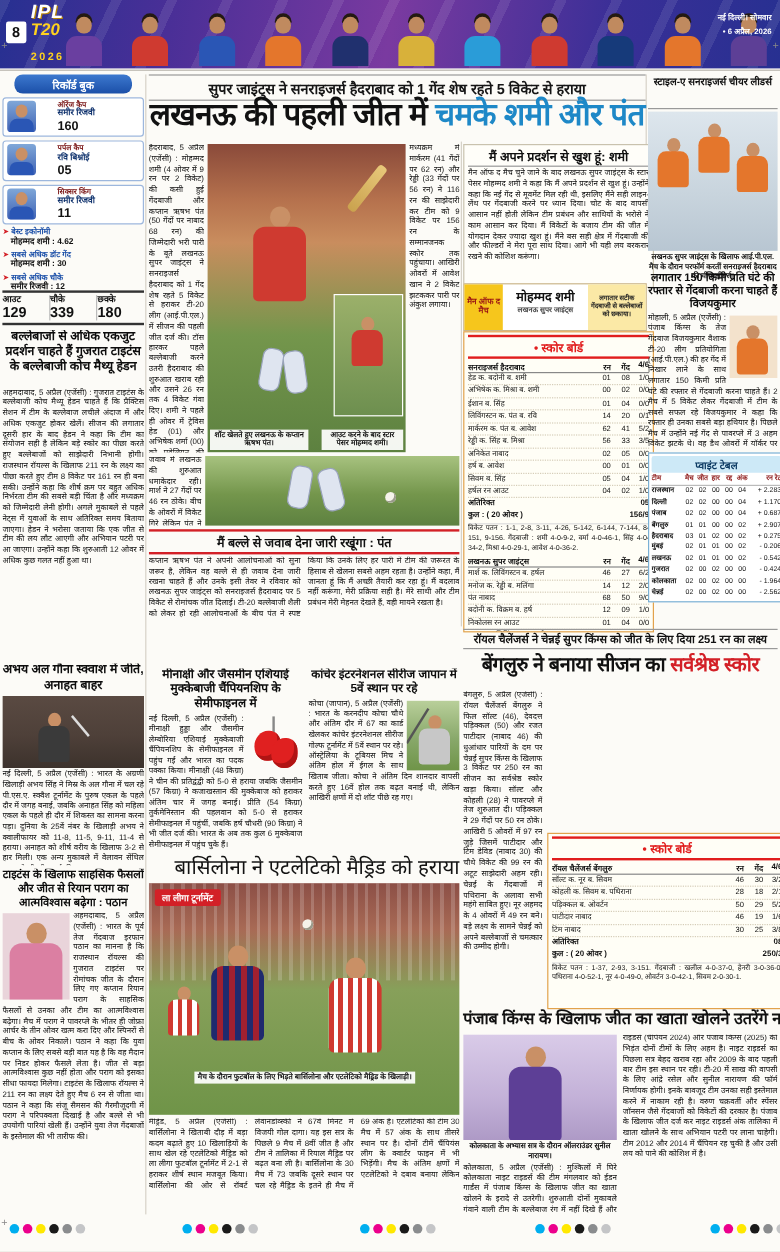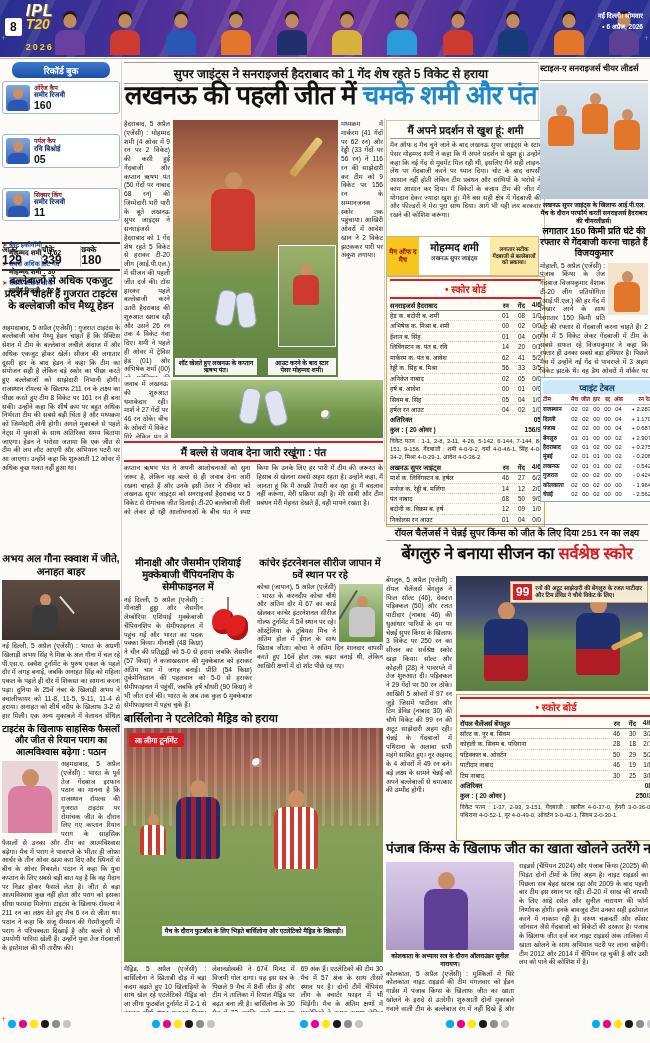--- a/index.html
+++ b/index.html
@@ -44,22 +44,22 @@
   .crop{position:absolute;color:#888;font-size:9px;font-weight:400;}
   
   .bt{font-size:6.6px;line-height:1.33;text-align:justify;color:#141414;}
   .cap{font-size:6.2px;font-weight:700;text-align:center;line-height:1.25;color:#111;}
   .cap-in{position:absolute;background:rgba(255,255,255,.93);padding:1px 2px;}
   .vline{position:absolute;width:1px;background:#d6d2c8;}
   
   .rb{position:absolute;left:2px;top:62px;width:118px;}
   .rb-title{background:linear-gradient(180deg,#3d79cf,#1b4fa8);color:#fff;font-weight:800;font-size:9px;
     text-align:center;border-radius:7px;padding:1.5px 0;margin:0 10px 3px;}
-  .rb-card{display:flex;gap:4px;border:1px solid #9db7dd;background:#fff;border-radius:3px;
-    padding:2px 3px;margin-bottom:20px;align-items:center;}
+  .rb-card{display:flex;gap:18px;border:1px solid #9db7dd;background:#fff;border-radius:3px;
+    padding:2px 3px;margin-bottom:3px;align-items:flex-start;}
   .rb-photo{width:24px;height:26px;border-radius:3px;background:linear-gradient(180deg,#7fa7d8,#3f62b5);
     position:relative;overflow:hidden;flex:none;}
   .rb-photo .h{position:absolute;left:50%;top:3px;transform:translateX(-50%);width:10px;height:11px;
     border-radius:50%;background:#c99066;}
   .rb-photo .b{position:absolute;left:50%;bottom:0;transform:translateX(-50%);width:20px;height:11px;
     border-radius:6px 6px 0 0;background:#2a56b5;}
   .rb-info{flex:1;line-height:1.15;}
   .rb-label{display:block;font-size:6.3px;font-weight:800;color:#7a1616;}
   .rb-player{display:block;font-size:7px;font-weight:800;color:#0c2f6b;}
   .rb-value{display:block;font-size:10.5px;font-weight:800;color:#111;}
@@ -137,21 +137,21 @@
   .sb-row{display:flex;font-size:6.3px;line-height:1.5;border-bottom:1px dotted #d5cdb8;}
   .sb-x,.sb-tot{display:flex;font-size:6.6px;font-weight:800;line-height:1.5;}
   .nm{flex:1;overflow:hidden;white-space:nowrap;text-align:left;}
   .c{width:16px;flex:none;text-align:right;}
   .sb-fall{font-size:5.9px;line-height:1.3;text-align:justify;border-top:1px solid #ddd;
     margin-top:1px;padding-top:1px;}
   .score1{position:absolute;left:386px;top:276px;width:151px;height:245px;}
   .score2{position:absolute;left:456px;top:694px;width:192px;height:141px;}
   
   .cheer{position:absolute;left:540px;top:62px;width:108px;}
-  .cheer-hl{font-size:8.3px;font-weight:800;border-bottom:1px solid #999;padding-bottom:7px;}
+  .cheer-hl{font-size:8.3px;font-weight:800;text-align:center;border-bottom:1px solid #999;padding-bottom:17px;}
   .cheer-ph{height:116px;margin-top:2px;background:linear-gradient(180deg,#dde6ed 0%,#c8d4dd 60%,#b8c6d2 100%);}
   .vijay{position:absolute;left:540px;top:226px;width:108px;height:148px;overflow:hidden;}
   .vijay-ph{float:right;width:40px;height:52px;margin:1px 0 1px 3px;background:#f3e2cc;position:relative;overflow:hidden;}
   .points{position:absolute;left:540px;top:377px;width:108px;background:#fff;border:1px solid #7ab0d4;padding:2px;}
   .pt-title{background:#cde9f7;color:#0c3a63;font-weight:800;font-size:8.5px;text-align:center;
     border-radius:2px;padding:1.5px 0;margin-bottom:1px;}
   .pt-head,.pt-row{display:flex;font-size:5.8px;line-height:1.62;}
   .pt-head{color:#8c1616;font-weight:800;border-bottom:1px solid #bbb;}
   .tm{width:26px;flex:none;font-weight:700;overflow:hidden;white-space:nowrap;}
   .n{width:11px;flex:none;text-align:center;}
@@ -182,22 +182,22 @@
   
   .kkr-hl{position:absolute;left:386px;top:839px;width:262px;text-align:center;font-size:13.5px;
     font-weight:800;white-space:nowrap;}
   .kkr-cols{position:absolute;left:386px;top:862px;width:262px;height:150px;display:flex;gap:5px;overflow:hidden;}
   .kkr-l{width:128px;flex:none;}
   .kkr-r{flex:1;overflow:hidden;}
   .narine-ph{height:88px;background:linear-gradient(180deg,#d9cbe8 0%,#c3b1d8 60%,#ae9ac6 100%);
     position:relative;overflow:hidden;}
   
   .barca{position:absolute;left:124px;top:710px;width:259px;height:302px;overflow:hidden;}
-  .barca-hl{font-size:11px;font-weight:700;text-align:left;white-space:nowrap;margin-bottom:3px;}
-  .barca-ph{position:relative;height:234px;overflow:hidden;
+  .barca-hl{font-size:17px;font-weight:400;text-align:right;white-space:nowrap;margin-bottom:3px;}
+  .barca-ph{position:relative;height:193px;overflow:hidden;
     background:linear-gradient(180deg,#8c4f46 0%,#a86a55 20%,#87a05a 46%,#6f9448 100%);}
   .barca-ph::before{content:"";position:absolute;left:0;top:0;right:0;height:42%;
     background:repeating-linear-gradient(90deg,rgba(255,255,255,.18) 0 3px,transparent 3px 9px);}
   .liga-tag{position:absolute;left:5px;top:5px;background:#d32027;color:#fff;font-weight:800;
     font-size:7.5px;padding:2px 6px;border-radius:2px;}
   .barca-body{column-count:3;column-gap:6px;margin-top:3px;height:66px;overflow:hidden;}
   
   .hayden{position:absolute;left:2px;top:275px;width:118px;height:275px;overflow:hidden;}
   .squash{position:absolute;left:2px;top:553px;width:118px;height:168px;overflow:hidden;}
   .squash-ph{height:60px;margin:2px 0;background:linear-gradient(180deg,#5a4a42 0%,#4e4039 55%,#3c322c 100%);
@@ -710,35 +710,20 @@
           <span class="h"></span>
           <span class="b b-gray"></span>
         </span>
     </div>
     <div class="bt">कोचा (जापान), 5 अप्रैल (एजेंसी) : भारत के करनदीप कोचा चौथे और अंतिम दौर में 67 का कार्ड खेलकर कांचेर इंटरनेशनल सीरीज गोल्फ टूर्नामेंट में 5वें स्थान पर रहे। ऑस्ट्रेलिया के टूबियस मिच ने अंतिम होल में ईगल के साथ खिताब जीता। कोचा ने अंतिम दिन शानदार वापसी करते हुए 16वें होल तक बढ़त बनाई थी, लेकिन आखिरी क्षणों में दो शॉट पीछे रह गए।</div>
   </div>
 
   <div class="rcb-kicker">रॉयल चैलेंजर्स ने चेन्नई सुपर किंग्स को जीत के लिए दिया 251 रन का लक्ष्य</div>
   <div class="rcb-hl"><span>बेंगलुरु ने बनाया सीजन का </span><span class="red">सर्वश्रेष्ठ स्कोर</span></div>
   <div class="rcb-body bt">बेंगलुरु, 5 अप्रैल (एजेंसी) : रॉयल चैलेंजर्स बेंगलुरु ने फिल सॉल्ट (46), देवदत्त पड़िक्कल (50) और रजत पाटीदार (नाबाद 46) की धुआंधार पारियों के दम पर चेन्नई सुपर किंग्स के खिलाफ 3 विकेट पर 250 रन का सीजन का सर्वश्रेष्ठ स्कोर खड़ा किया। सॉल्ट और कोहली (28) ने पावरप्ले में तेज शुरुआत दी। पड़िक्कल ने 29 गेंदों पर 50 रन ठोके। आखिरी 5 ओवरों में 97 रन जुड़े जिसमें पाटीदार और टिम डेविड (नाबाद 30) की चौथे विकेट की 99 रन की अटूट साझेदारी अहम रही। चेन्नई के गेंदबाजों में पथिराना के अलावा सभी महंगे साबित हुए। नूर अहमद के 4 ओवरों में 49 रन बने। बड़े लक्ष्य के सामने चेन्नई को अपने बल्लेबाजों से चमत्कार की उम्मीद होगी।</div>
-  <div class="rcb-ph ph">
-    <span class="fg big" style="left:28px;top:26px;">
-        <span class="h"></span>
-        <span class="b b-rcb"></span>
-      </span>
-    <span class="fg big" style="left:120px;top:20px;">
-        <span class="h"></span>
-        <span class="b b-rcb"></span>
-      </span>
-    <span class="bat" style="left:168px;top:48px;width:6px;height:34px;transform:rotate(64deg);"></span>
-    <div class="hl99">
-      <span class="n99">99</span>
-      <span class="t99">रनों की अटूट साझेदारी की बेंगलुरु के रजत पाटीदार और टिम डेविड ने चौथे विकेट के लिए।</span>
-    </div>
-  </div>
 
   <div class="score2 sb">
     <div class="sb-title">स्कोर बोर्ड</div>
     <div class="sb-head">
       <span class="nm">रॉयल चैलेंजर्स बेंगलुरु</span>
       <span class="c">रन</span>
       <span class="c">गेंद</span>
       <span class="c">4/6</span>
     </div>
     <div>

